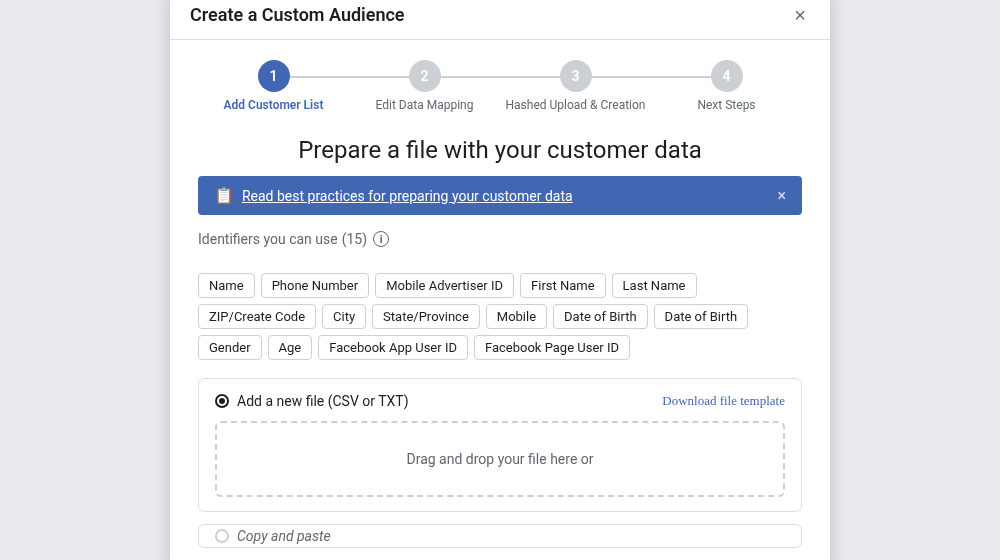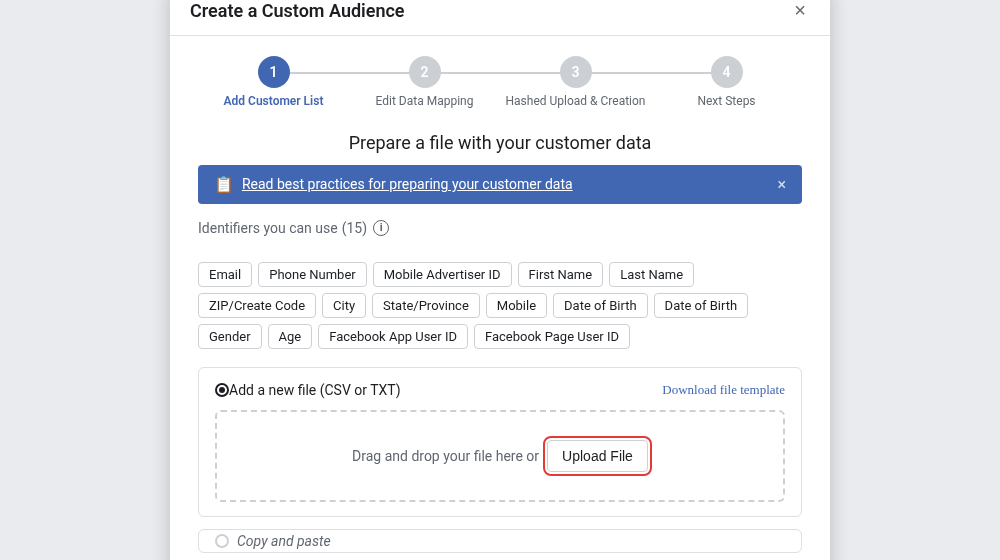--- a/index.html
+++ b/index.html
@@ -97,21 +97,21 @@
       text-align: center;
       color: #606770;
     }
     .step-label.active {
       color: #4267b2;
       font-weight: 600;
     }
     
     .prepare-title {
       text-align: center;
-      font-size: 18px;
+      font-size: 24px;
       font-weight: 400;
       color: #1c1e21;
       margin-bottom: 12px;
     }
     .best-practices-bar {
       background: #4267b2;
       color: #fff;
       border-radius: 4px;
       padding: 10px 16px;
       display: flex;
@@ -182,20 +182,21 @@
     }
     .upload-header {
       display: flex;
       align-items: center;
       justify-content: space-between;
       margin-bottom: 12px;
     }
     .upload-header-left {
       display: flex;
       align-items: center;
+      gap: 8px;
     }
     .radio-dot {
       width: 14px;
       height: 14px;
       border-radius: 50%;
       border: 2px solid #1c1e21;
       display: inline-block;
       position: relative;
     }
     .radio-dot::after {
@@ -304,21 +305,21 @@
       <span class="close-x">×</span>
     </div>
 
     <div class="identifiers-row">
       <span>Identifiers you can use</span>
       <span style="margin-left:4px;">(15)</span>
       <span class="info-icon">i</span>
     </div>
 
     <div class="tags-container">
-      <span class="tag">Email</span>
+      <span class="tag">Name</span>
       <span class="tag">Phone Number</span>
       <span class="tag">Mobile Advertiser ID</span>
       <span class="tag">First Name</span>
       <span class="tag">Last Name</span>
       <span class="tag">ZIP/Create Code</span>
       <span class="tag">City</span>
       <span class="tag">State/Province</span>
       <span class="tag">Mobile</span>
       <span class="tag">Date of Birth</span>
       <span class="tag">Date of Birth</span>
@@ -331,21 +332,20 @@
     <div class="upload-section">
       <div class="upload-header">
         <div class="upload-header-left">
           <span class="radio-dot"></span>
           <span class="upload-label">Add a new file (CSV or TXT)</span>
         </div>
         <span class="download-link">Download file template</span>
       </div>
       <div class="drop-zone">
         <span>Drag and drop your file here or</span>
-        <button class="upload-file-btn">Upload File</button>
       </div>
     </div>
 
     <div class="copy-section">
       <span class="radio-empty"></span>
       <span class="copy-label">Copy and paste</span>
     </div>
 
   </div>
 </div>

